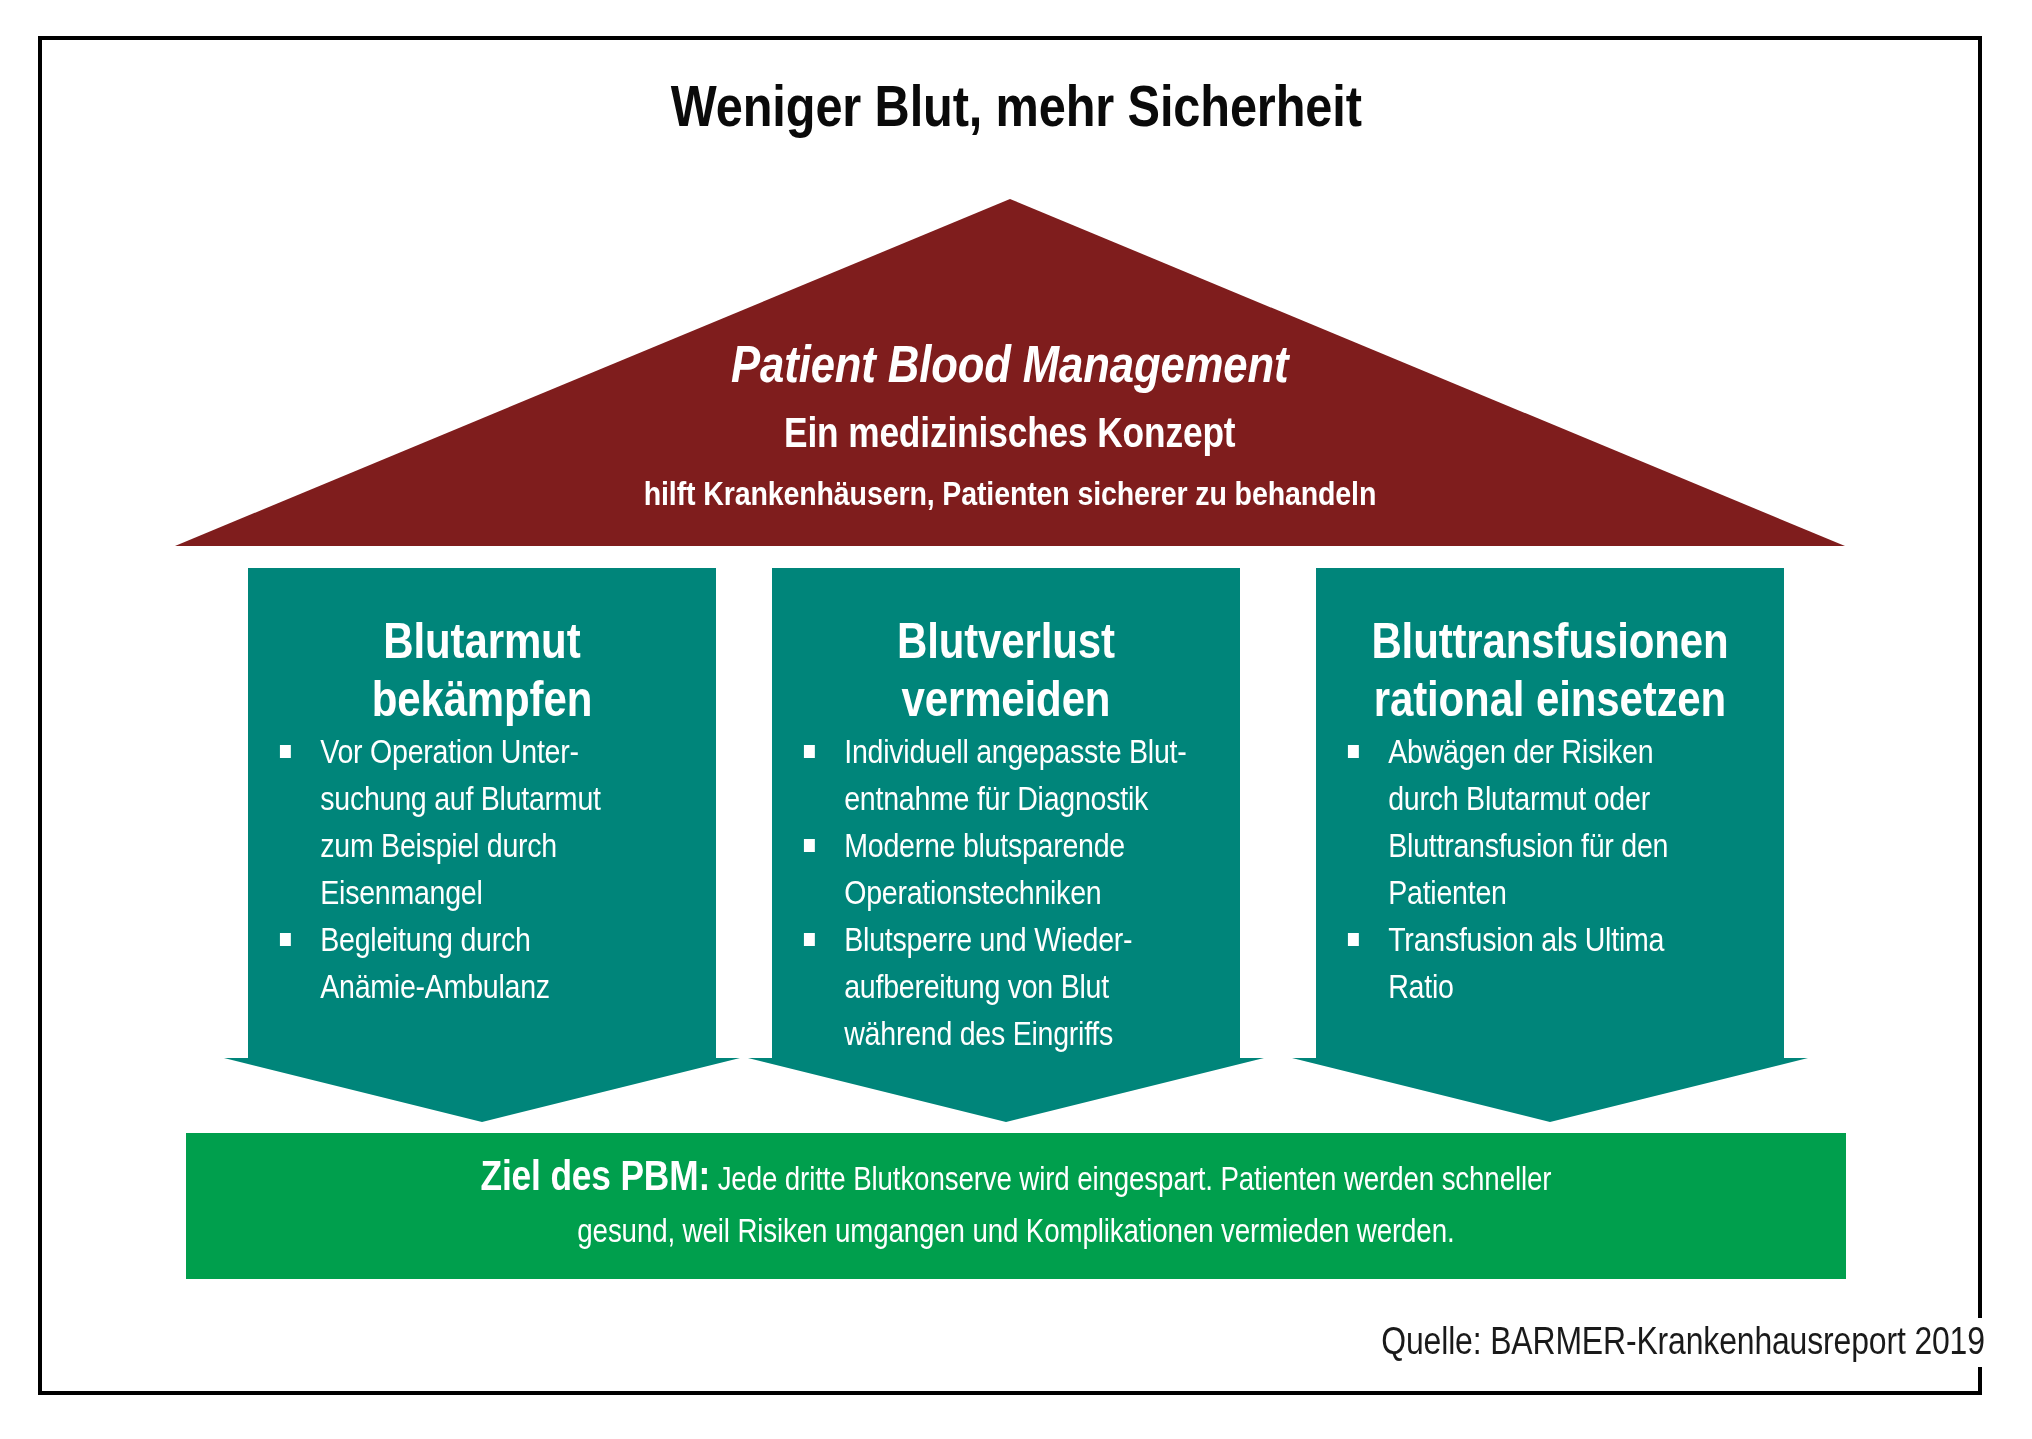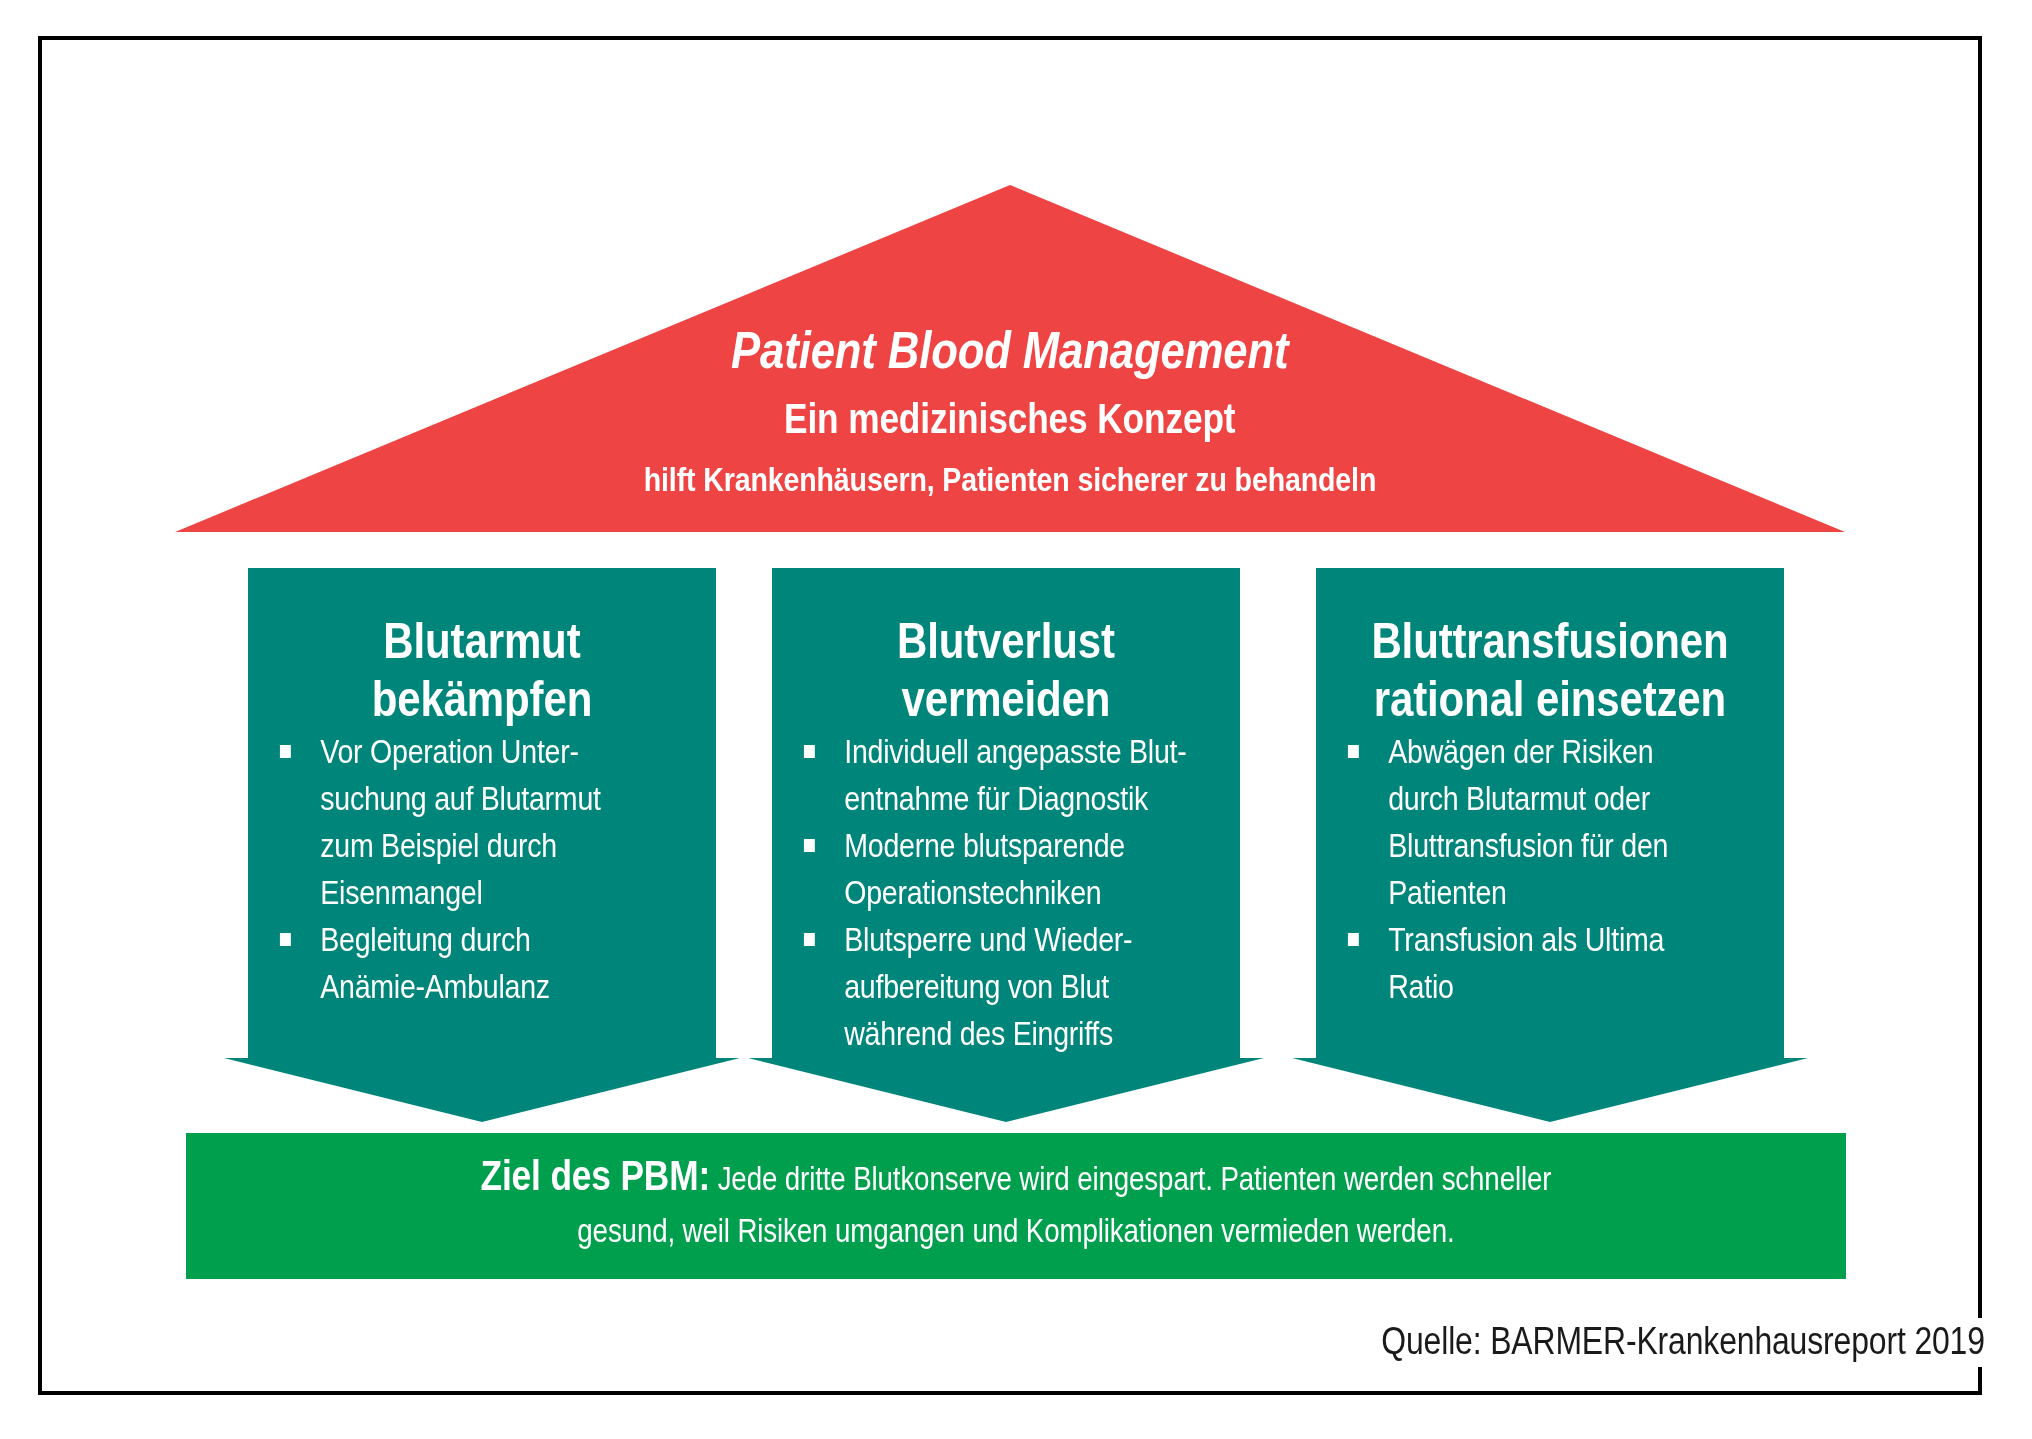--- a/index.html
+++ b/index.html
@@ -25,23 +25,23 @@
     left: 0; top: 72px; width: 100%;
     text-align: center;
     font-size: 58px; font-weight: bold; color: #0a0a0a;
     z-index: 3;
   }
   .condc { display: inline-block; transform: scaleX(0.84); transform-origin: 50% 50%; white-space: nowrap; }
 
   
   .roof {
     position: absolute;
-    left: 175px; top: 185px;
+    left: 175px; top: 199px;
     width: 1670px; height: 347px;
-    background: #ef4444;
+    background: #7f1d1d;
     clip-path: polygon(50% 0%, 100% 100%, 0% 100%);
     z-index: 2;
   }
   .roof-line { position: absolute; left: 0; width: 100%; text-align: center; color: #ffffff; }
   .roof-heading { top: 137px; font-size: 52px; font-weight: bold; font-style: italic; line-height: 56px; }
   .roof-sub1 { top: 210px; font-size: 42px; font-weight: bold; line-height: 48px; }
   .roof-sub2 { top: 270px; font-size: 34px; font-weight: bold; line-height: 48px; }
 
   
   .pillar { position: absolute; top: 568px; width: 468px; height: 554px; z-index: 2; }
@@ -99,20 +99,23 @@
     font-size: 38px; color: #1a1a1a;
   }
 </style>
 </head>
 <body>
 
 <div class="canvas">
 
   <div class="frame"></div>
 
+  <div class="page-title">
+    <span class="condc">Weniger Blut, mehr Sicherheit</span>
+  </div>
 
   <div class="roof">
     <div class="roof-line roof-heading">
       <span class="condc">Patient Blood Management</span>
     </div>
     <div class="roof-line roof-sub1">
       <span class="condc">Ein medizinisches Konzept</span>
     </div>
     <div class="roof-line roof-sub2">
       <span class="condc">hilft Krankenhäusern, Patienten sicherer zu behandeln</span>

